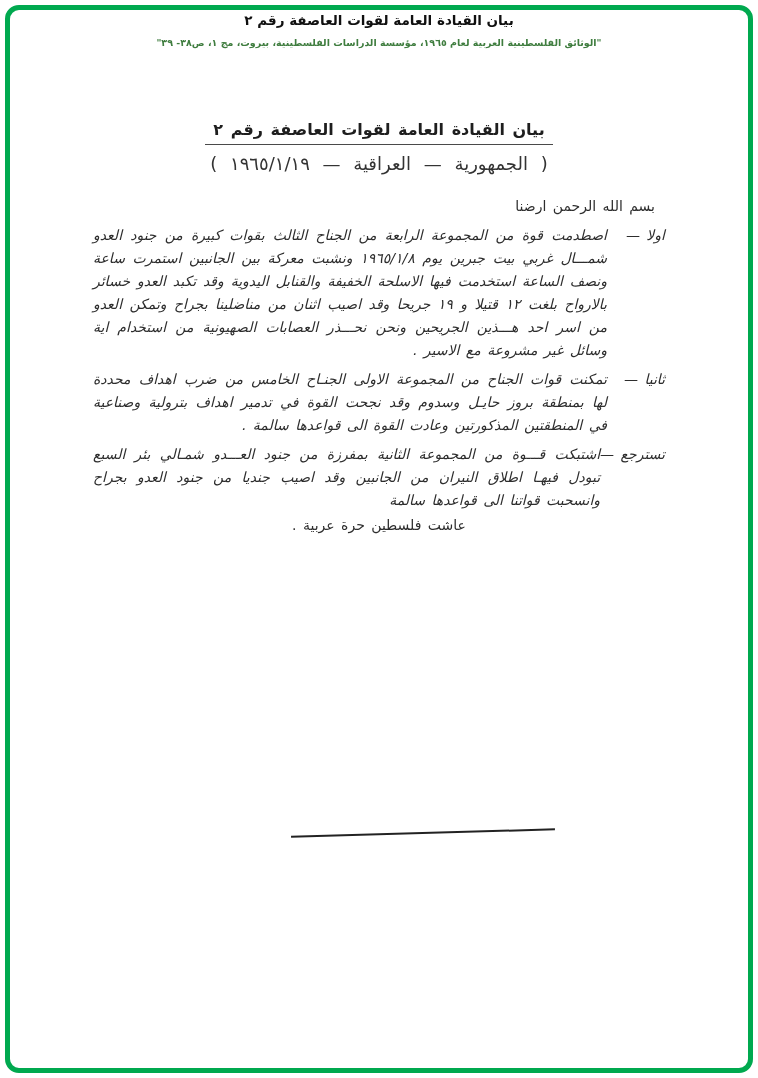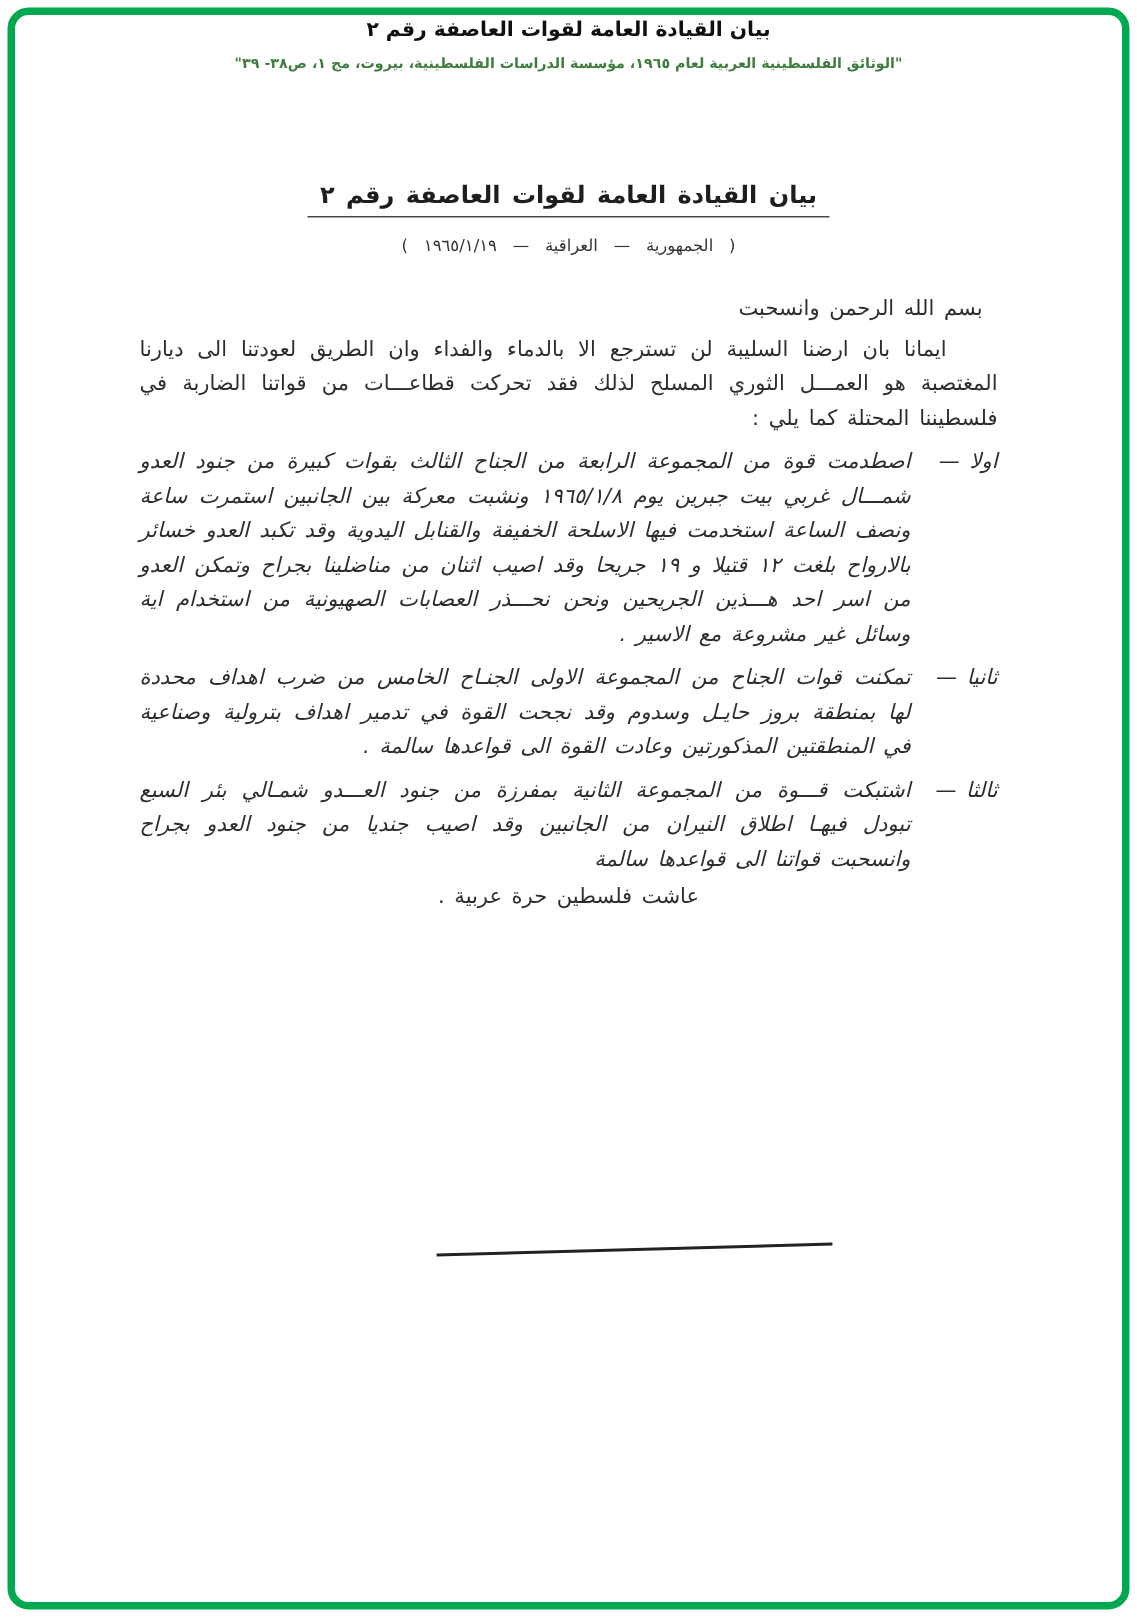--- a/index.html
+++ b/index.html
@@ -35,21 +35,21 @@
   }
   .doc-title-wrap { text-align:center; }
   .doc-title {
     display:inline-block;
     font-weight:bold; font-size:16px; color:#1e1e1e;
     border-bottom:1px solid #4a4a4a;
     padding:0 8px 3px 8px;
   }
   .dateline {
     text-align:center; margin-top:7px;
-    font-size:11px; word-spacing:7px; color:#333;
+    font-size:18px; word-spacing:7px; color:#333;
   }
   .basmala { margin-top:20px; margin-right:10px; }
   .intro {
     margin:4px 0 4px 0;
     text-align:justify; text-indent:34px;
   }
   .item { display:flex; margin-top:6px; }
   .marker { flex:0 0 58px; white-space:nowrap;font-style:italic; }
   .itext  { flex:1; text-align:justify;font-style:italic; }
   .close-line { text-align:center; margin-top:2px; }
@@ -76,36 +76,35 @@
   </div>
 
   <div class="scan">
 
     <div class="doc-title-wrap">
       <span class="doc-title">بيان القيادة العامة لقوات العاصفة رقم ٢</span>
     </div>
 
     <div class="dateline">( الجمهورية — العراقية — ١٩٦٥/١/١٩ )</div>
 
-    <div class="basmala">بسم الله الرحمن وانسحبت</div>
+    <div class="basmala">بسم الله الرحمن ارضنا</div>
 
-    <p class="intro">ايمانا بان ارضنا السليبة لن تسترجع الا بالدماء والفداء وان الطريق لعودتنا الى ديارنا المغتصبة هو العمـــل الثوري المسلح لذلك فقد تحركت قطاعـــات من قواتنا الضاربة في فلسطيننا المحتلة كما يلي :</p>
 
     <div class="item">
       <span class="marker">اولا —</span>
       <span class="itext">اصطدمت قوة من المجموعة الرابعة من الجناح الثالث بقوات كبيرة من جنود العدو شمـــال غربي بيت جبرين يوم ١٩٦٥/١/٨ ونشبت معركة بين الجانبين استمرت ساعة ونصف الساعة استخدمت فيها الاسلحة الخفيفة والقنابل اليدوية وقد تكبد العدو خسائر بالارواح بلغت ١٢ قتيلا و ١٩ جريحا وقد اصيب اثنان من مناضلينا بجراح وتمكن العدو من اسر احد هـــذين الجريحين ونحن نحـــذر العصابات الصهيونية من استخدام اية وسائل غير مشروعة مع الاسير .</span>
     </div>
 
     <div class="item">
       <span class="marker">ثانيا —</span>
       <span class="itext">تمكنت قوات الجناح من المجموعة الاولى الجنـاح الخامس من ضرب اهداف محددة لها بمنطقة بروز حايـل وسدوم وقد نجحت القوة في تدمير اهداف بترولية وصناعية في المنطقتين المذكورتين وعادت القوة الى قواعدها سالمة .</span>
     </div>
 
     <div class="item">
-      <span class="marker">ثالثا —</span>
+      <span class="marker">تسترجع —</span>
       <span class="itext">اشتبكت قـــوة من المجموعة الثانية بمفرزة من جنود العـــدو شمـالي بئر السبع تبودل فيهـا اطلاق النيران من الجانبين وقد اصيب جنديا من جنود العدو بجراح وانسحبت قواتنا الى قواعدها سالمة</span>
     </div>
 
     <div class="close-line">عاشت فلسطين حرة عربية .</div>
 
 
   </div>
 
   <div class="rule"></div>
 

